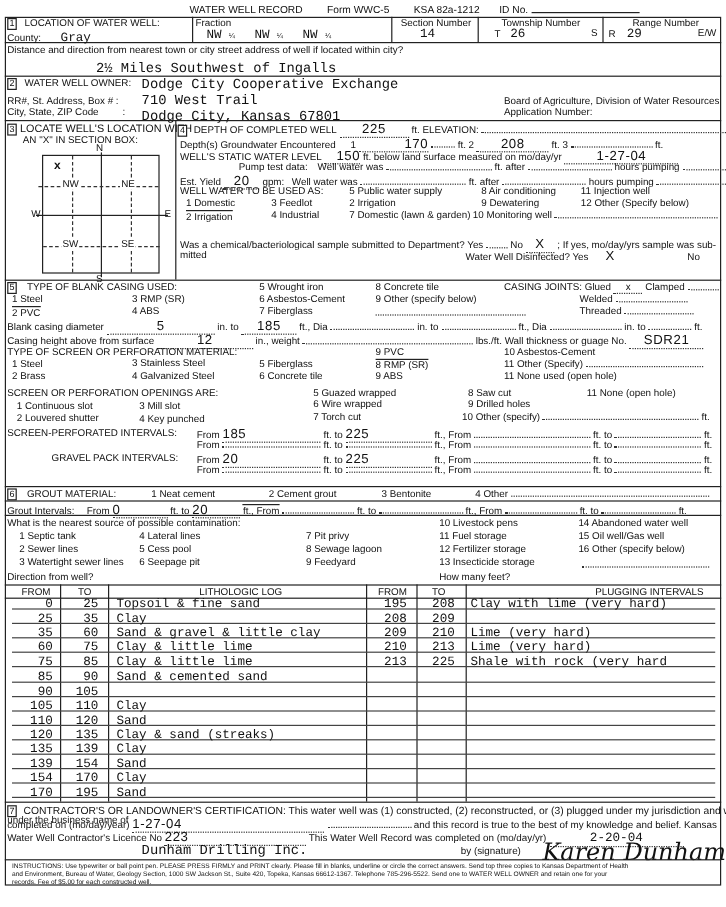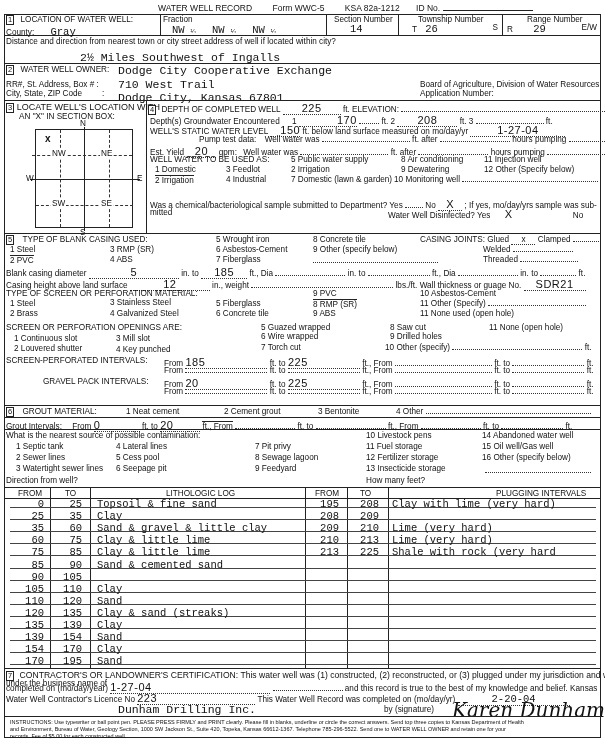--- a/index.html
+++ b/index.html
@@ -55,21 +55,21 @@
 <div class="abs typed-sm" style="left:350px;top:23px;">14</div>
 <div class="abs" style="left:418px;top:15px;">Township Number</div>
 <div class="abs" style="left:412px;top:23px;width:86px;">
   <span>T</span>
   <span class="typed-sm" style="margin-left:6px">26</span>
   <span style="position:absolute;right:0">S</span>
 </div>
 <div class="abs" style="left:527px;top:15px;">Range Number</div>
 <div class="abs" style="left:507px;top:23px;width:90px;">
   <span>R</span>
-  <span class="typed-sm" style="margin-left:18px">29</span>
+  <span class="typed-sm" style="margin-left:7px">29</span>
   <span style="position:absolute;right:0">E/W</span>
 </div>
 <div class="abs" style="left:6px;top:37px;">Distance and direction from nearest town or city street address of well if located within city?</div>
 <div class="abs typed" style="left:80px;top:51px;">2½ Miles Southwest of Ingalls</div>
 <div class="hl" style="left:4px;top:63px;width:597px;"></div>
 
 <div class="abs" style="left:6px;top:65px;">
   <span class="num">2</span>
   <span style="margin-left:4px">WATER WELL OWNER:</span>
 </div>
@@ -221,21 +221,21 @@
   <span class="dots" style="width:70px"></span>
   <span>in. to</span>
   <span class="dots" style="width:62px"></span>
   <span>ft., Dia</span>
   <span class="dots" style="width:60px"></span>
   <span>in. to</span>
   <span class="dots" style="width:36px"></span>
   <span>ft.</span>
 </div>
 <div class="abs" style="left:6px;top:278px;">
-  <span>Casing height above land surface</span>
+  <span>Casing height above from surface</span>
   <span class="dots hw" style="width:80px;text-align:center;">12</span>
   <span>in., weight</span>
   <span class="dots" style="width:142px"></span>
   <span>lbs./ft. Wall thickness or guage No.</span>
   <span class="dots hw" style="width:62px;text-align:center;">SDR21</span>
 </div>
 <div class="abs" style="left:6px;top:289px;">TYPE OF SCREEN OR PERFORATION MATERIAL:</div>
 <div class="abs" style="left:313px;top:289px;">9 PVC</div>
 <div class="abs" style="left:420px;top:289px;">10 Asbestos-Cement</div>
 <div class="abs" style="left:10px;top:299px;">1 Steel</div>

